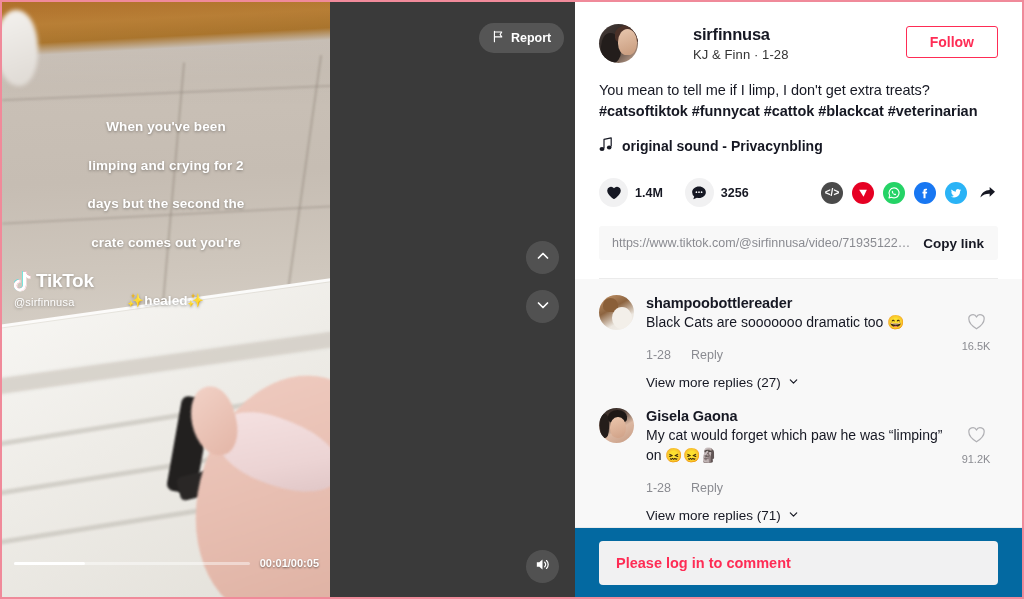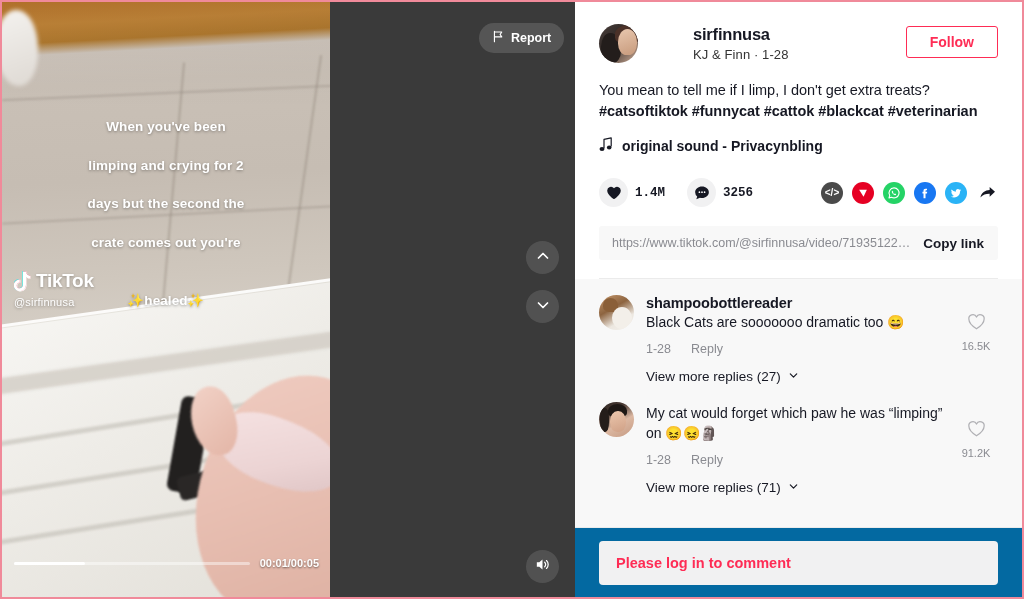--- a/index.html
+++ b/index.html
@@ -216,21 +216,21 @@
   }
 
   .stats-row {
     margin-top: 23px; display: flex; align-items: center;
   }
   .stat { display: flex; align-items: center; gap: 7px; margin-right: 22px; }
   .stat-ic {
     width: 29px; height: 29px; border-radius: 50%; background: #f1f1f2;
     display: flex; align-items: center; justify-content: center;
   }
-  .stat-num { font-size: 12.5px; font-weight: 700; color: #161823; font-family: Liberation Mono, monospace; }
+  .stat-num { font-size: 12.5px; font-weight: 700; color: #161823; }
 
   .share-row { margin-left: auto; display: flex; align-items: center; gap: 9px; }
   .sh {
     width: 22px; height: 22px; border-radius: 50%;
     display: flex; align-items: center; justify-content: center;
     cursor: pointer; flex: none;
   }
   .sh-embed { background: #4a4a4a; color:#fff; font-size:10px; font-weight:700; }
   .sh-pin { background: #e60023; }
   .sh-wa  { background: #25d366; }
@@ -273,21 +273,21 @@
   .c-av-2 .m3 { position:absolute; left:1px; top:6px; width:9px; height:24px; background:#241d1a; border-radius:40%; }
 
   .c-body { margin-left: 12px; flex: 1; min-width: 0; }
   .c-name {
     font-size: 14.5px; font-weight: 700; color: #161823; letter-spacing: -0.1px;
   }
   .c-text {
     font-size: 14px; color: #161823; margin-top: 2px; line-height: 1.38;
   }
   .c-meta {
-    margin-top: 10px; display: flex; gap: 20px;
+    margin-top: 16px; display: flex; gap: 20px;
     font-size: 12.5px; color: #8a8b91;
   }
   .c-reply { cursor: pointer; }
   .c-like { width: 44px; flex: none; text-align: center; padding-top: 18px; }
   .c-like-num { font-size: 11px; color: #8a8b91; margin-top: 5px; }
   .view-more {
     margin: 13px 0 18px 47px; display: flex; align-items: center; gap: 7px;
     font-size: 13.5px; color: #161823; cursor: pointer;
   }
 
@@ -523,20 +523,21 @@
         </span>
       </div>
 
       <div class="comment">
         <div class="c-avatar c-av-2">
           <div class="m3"></div>
           <div class="m1"></div>
           <div class="m2"></div>
         </div>
         <div class="c-body">
+          <div class="c-name">Gisela Gaona</div>
           <div class="c-text">My cat would forget which paw he was “limping” on 😖😖🗿</div>
           <div class="c-meta">
             <span>1-28</span>
             <span class="c-reply">Reply</span>
           </div>
         </div>
         <div class="c-like">
           <span>
             <svg width="19" height="18" viewBox="0 0 20 18" fill="none">
               <path d="M10 16.2S2 11.2 2 6.2A4.2 4.2 0 0110 3.8a4.2 4.2 0 018 2.4c0 5-8 10-8 10z" stroke="#b0b0b4" stroke-width="1.3" fill="none" stroke-linejoin="round"></path>

